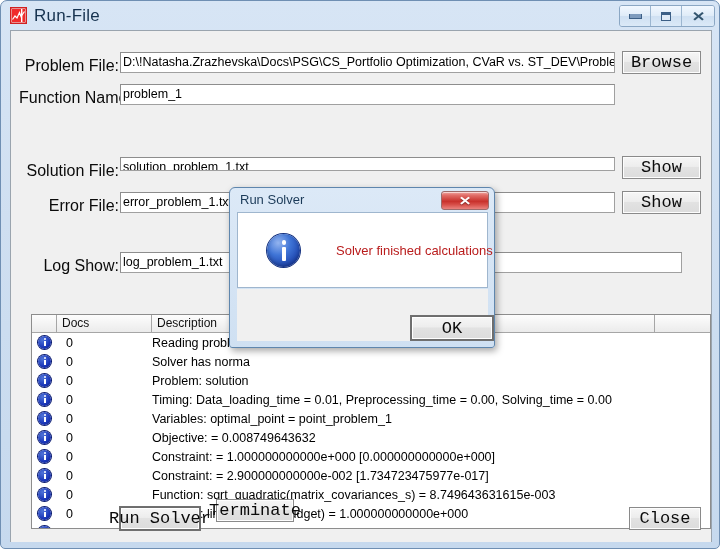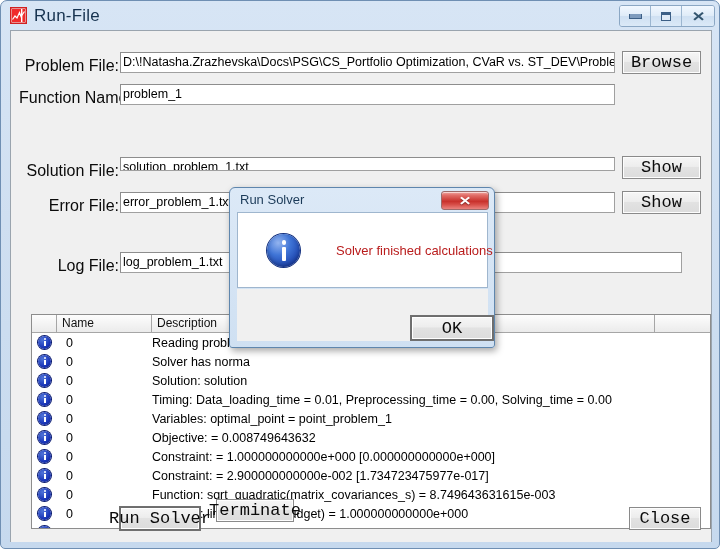--- a/index.html
+++ b/index.html
@@ -353,27 +353,27 @@
 
     <div class="lbl" style="left:8px; top:166px; width:100px;">Error File:</div>
     <div class="tf" style="left:109px; top:161px; width:495px; height:21px;">error_problem_1.txt</div>
     <div class="btn" style="left:611px; top:160px; width:79px; height:23px;">Show</div>
 
     <div id="chk-row">
       <div class="chkbox"></div>
       <div id="chk-label">Clear Errors in Error</div>
     </div>
 
-    <div class="lbl" style="left:8px; top:226px; width:100px;">Log File:</div>
+    <div class="lbl" style="left:8px; top:226px; width:100px;">Log Show:</div>
     <div class="tf" style="left:109px; top:221px; width:562px; height:21px;">log_problem_1.txt</div>
 
     <div id="grid">
       <div id="grid-head">
         <div class="hcell c0"></div>
-        <div class="hcell c1">Name</div>
+        <div class="hcell c1">Docs</div>
         <div class="hcell c2">Description</div>
         <div class="hcell c3"></div>
       </div>
       <div id="grid-body">
           <div class="row">
             <div class="cell-icon">
               <div class="info-ico"></div>
             </div>
             <div class="cell-code">0</div>
             <div class="cell-desc">Reading problem</div>
@@ -383,21 +383,21 @@
               <div class="info-ico"></div>
             </div>
             <div class="cell-code">0</div>
             <div class="cell-desc">Solver has norma</div>
           </div>
           <div class="row">
             <div class="cell-icon">
               <div class="info-ico"></div>
             </div>
             <div class="cell-code">0</div>
-            <div class="cell-desc">Solution: solution</div>
+            <div class="cell-desc">Problem: solution</div>
           </div>
           <div class="row">
             <div class="cell-icon">
               <div class="info-ico"></div>
             </div>
             <div class="cell-code">0</div>
             <div class="cell-desc">Timing: Data_loading_time = 0.01, Preprocessing_time = 0.00, Solving_time = 0.00</div>
           </div>
           <div class="row">
             <div class="cell-icon">

